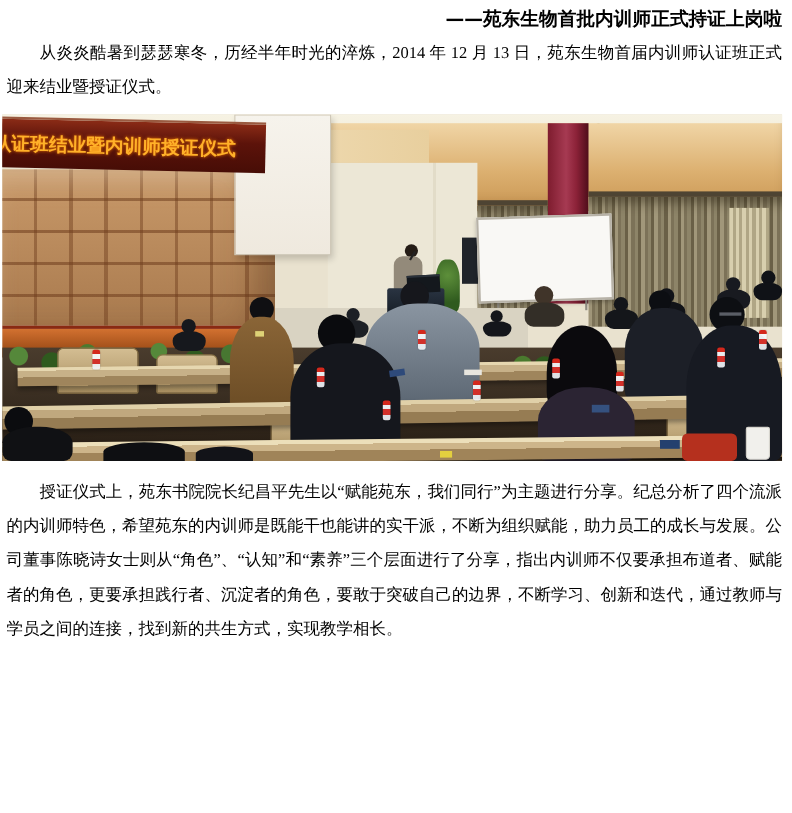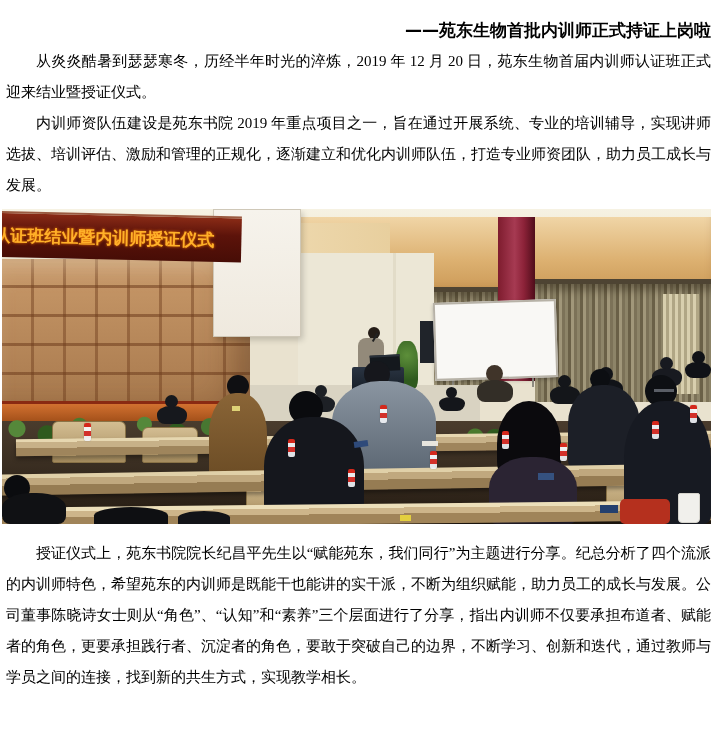--- a/index.html
+++ b/index.html
@@ -1,19 +1,19 @@
 <!DOCTYPE html>
 <html><head>
 <meta charset="utf-8">
 <style>
   html,body{margin:0;padding:0;}
   body{width:720px;height:739px;overflow:hidden;background:#fff;
        font-family:"Liberation Serif","DejaVu Serif",serif;color:#000;}
   .article{padding:6px 9px 0 6px;}
-  .title{font-size:17px;font-weight:bold;text-align:right;line-height:24px;margin:12px 0 4px 0;
+  .title{font-size:17px;font-weight:bold;text-align:right;line-height:24px;margin:0 0 4px 0;
          font-family:"DejaVu Sans","Liberation Sans",sans-serif;}
   .para{font-size:15px;line-height:31px;text-align:justify;text-indent:2em;margin:0;}
   
   .photo{position:relative;width:709px;height:315px;margin:8px 0 14px -4px;overflow:hidden;background:#e9e2cf;}
   .photo div,.photo span{position:absolute;}
   .head{border-radius:50%;}
   .fig{border-radius:46% 46% 8px 8px;}
   .bottle{width:7px;height:18px;border-radius:2px;z-index:16;
           background:linear-gradient(180deg,#d4281c 0 4px,rgba(246,247,249,.95) 4px 8px,#d2302a 8px 13px,rgba(240,242,246,.92) 13px 18px);
           box-shadow:0 0 1px rgba(0,0,0,.45);}
@@ -22,22 +22,21 @@
   .curt{background:repeating-linear-gradient(90deg,#a1977a 0 3px,#7c7258 3px 6px,#8d8468 6px 9px,#6a6047 9px 12px);
         border-top:5px solid #4e4433;box-shadow:inset 0 14px 10px -8px rgba(40,30,15,.45);}
 </style>
 </head>
 <body>
 
 <div class="article">
 
   <h1 class="title">——苑东生物首批内训师正式持证上岗啦</h1>
 
-  <p class="para">从炎炎酷暑到瑟瑟寒冬，历经半年时光的淬炼，2019 年 12 月 20 日，苑东生物首届内训师认证班正式迎来结业暨授证仪式。</p>
-  <p class="para">内训师资队伍建设是苑东书院 2019 年重点项目之一，旨在通过开展系统、专业的培训辅导，实现讲师选拔、培训评估、激励和管理的正规化，逐渐建立和优化内训师队伍，打造专业师资团队，助力员工成长与发展。</p>
+  <p class="para">从炎炎酷暑到瑟瑟寒冬，历经半年时光的淬炼，2014 年 12 月 13 日，苑东生物首届内训师认证班正式迎来结业暨授证仪式。</p>
 
   <div class="photo">
 
     <div style="left:0;top:0;width:709px;height:44px;z-index:1;background:linear-gradient(180deg,#f6f2e3,#eee6cf);"></div>
     <span style="left:70px;top:10px;width:4px;height:4px;border-radius:50%;background:#b7ae99;z-index:1;
       box-shadow:90px 6px 0 #b7ae99,180px -2px 0 #b7ae99,325px 0 0 #b7ae99,400px 8px 0 #b7ae99,470px -2px 0 #b7ae99,540px 6px 0 #b7ae99,600px 0 0 #b7ae99;"></span>
 
     <div style="left:296px;top:8px;width:413px;height:80px;z-index:2;
       background:linear-gradient(180deg,#f0d5a6 0%,#dcb070 55%,#c89552 100%);box-shadow:inset 0 -10px 12px -6px rgba(90,50,10,.4);"></div>
 

